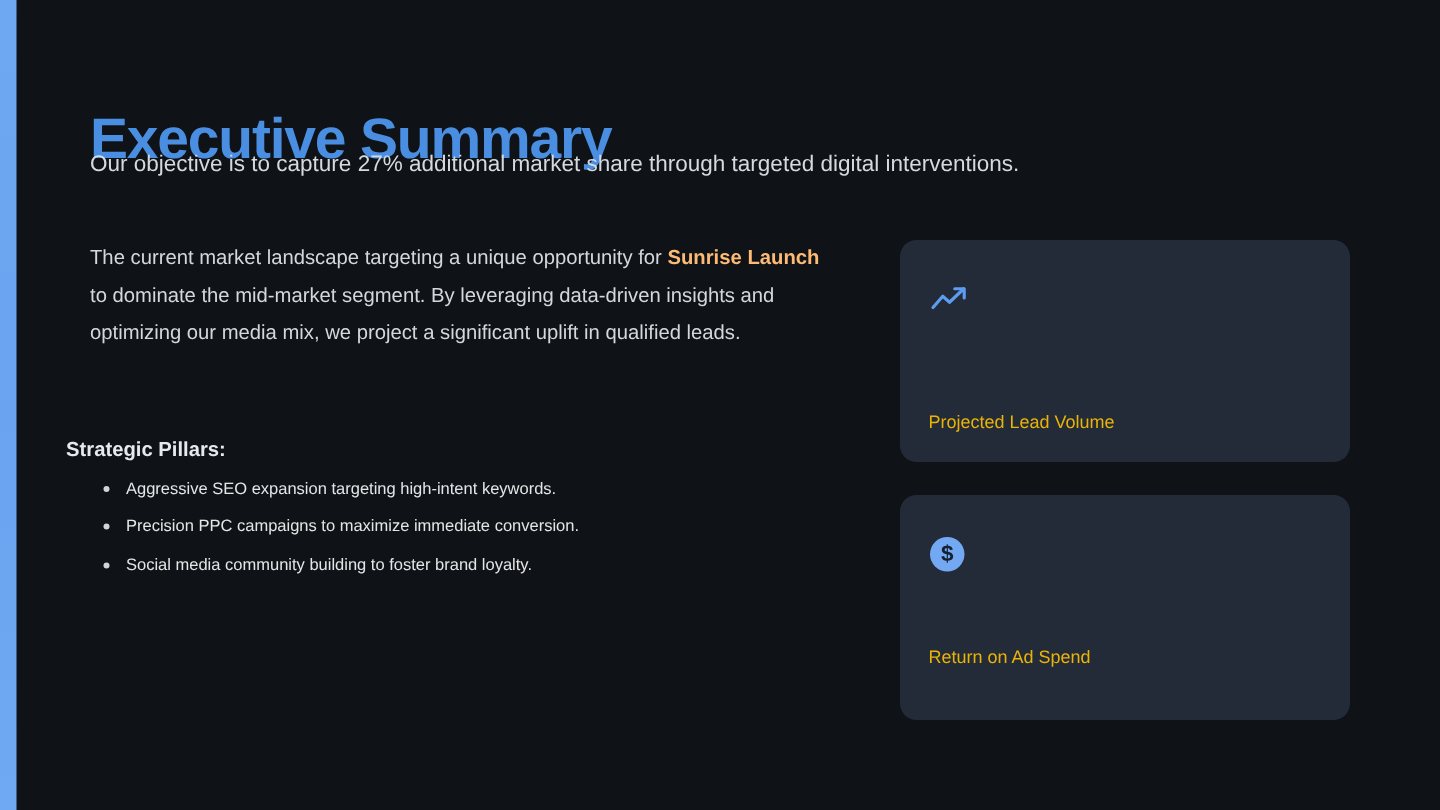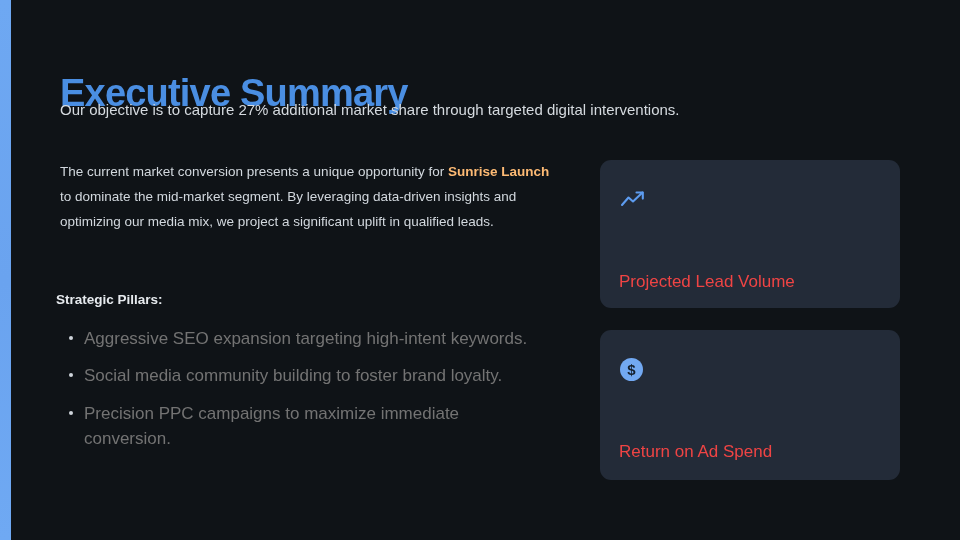--- a/index.html
+++ b/index.html
@@ -69,44 +69,43 @@
     color: #d2d8de;
     margin: 0;
   }
   .body-paragraph b {
     font-weight: 700;
     color: #fdba74;
   }
 
   .pillars-heading {
     position: absolute;
-    left: 56px;
+    left: 44px;
     top: 291px;
     font-size: 13.5px;
     line-height: 18px;
     font-weight: 700;
     color: #e6eaee;
   }
 
   .pillars-list {
     position: absolute;
     left: 60px;
     top: 314px;
     width: 470px;
     margin: 0;
     padding: 0;
     list-style: none;
   }
   .pillar-item {
     position: relative;
     padding-left: 24px;
-    font-size: 17px;
+    font-size: 11px;
     line-height: 25.3px;
-    color: #737373;
-    margin-top: 12px;
+    color: #e5e5e5;
   }
   .pillar-bullet {
     position: absolute;
     left: 9px;
     top: 10px;
     width: 4px;
     height: 4px;
     border-radius: 50%;
     background: #cfd5db;
   }
@@ -156,57 +155,57 @@
     font-weight: 700;
     letter-spacing: -1.2px;
     color: #e7ebef;
     white-space: nowrap;
   }
   .card-1 .card-value { top: 227px; }
 
   .card-label {
     position: absolute;
     left: 19px;
-    font-size: 17px;
+    font-size: 12px;
     line-height: 17px;
     font-weight: 400;
-    color: #ef4444;
+    color: #eab308;
     white-space: nowrap;
   }
   .card-1 .card-label { top: 113px; }
-  .card-2 .card-label { top: 113px; text-align: center; }
+  .card-2 .card-label { top: 100px; text-align: center; }
 </style>
 </head>
 <body>
 
 <div id="slide">
 
   <div class="accent-bar"></div>
 
   <h1 class="page-title">Executive Summary</h1>
   <div class="page-subtitle">Our objective is to capture 27% additional market share through targeted digital interventions.</div>
 
   <div class="body-col">
-    <p class="body-paragraph"><span>The current market conversion presents a unique opportunity for </span><b>Sunrise Launch</b><span> to dominate the mid-market segment. By leveraging data-driven insights and optimizing our media mix, we project a significant uplift in qualified leads.</span></p>
+    <p class="body-paragraph"><span>The current market landscape targeting a unique opportunity for </span><b>Sunrise Launch</b><span> to dominate the mid-market segment. By leveraging data-driven insights and optimizing our media mix, we project a significant uplift in qualified leads.</span></p>
   </div>
 
   <div class="pillars-heading">Strategic Pillars:</div>
 
   <ul class="pillars-list">
     <li class="pillar-item">
       <span class="pillar-bullet"></span>
       <span>Aggressive SEO expansion targeting high-intent keywords.</span>
     </li>
     <li class="pillar-item">
       <span class="pillar-bullet"></span>
-      <span>Social media community building to foster brand loyalty.</span>
+      <span>Precision PPC campaigns to maximize immediate conversion.</span>
     </li>
     <li class="pillar-item">
       <span class="pillar-bullet"></span>
-      <span>Precision PPC campaigns to maximize immediate conversion.</span>
+      <span>Social media community building to foster brand loyalty.</span>
     </li>
   </ul>
 
   <div class="card card-1">
     <div class="card-icon">
       <svg width="26" height="18" viewBox="0 0 26 18" fill="none" xmlns="http://www.w3.org/2000/svg">
         <path d="M2 15 L8.5 7.5 L13 11.5 L22.5 2.5" stroke="#5d9cf0" stroke-width="2.1" stroke-linecap="round" stroke-linejoin="round"></path>
         <path d="M16.5 2.5 L22.8 2.5 L22.8 8.6" stroke="#5d9cf0" stroke-width="2.1" stroke-linecap="round" stroke-linejoin="round"></path>
       </svg>
     </div>

